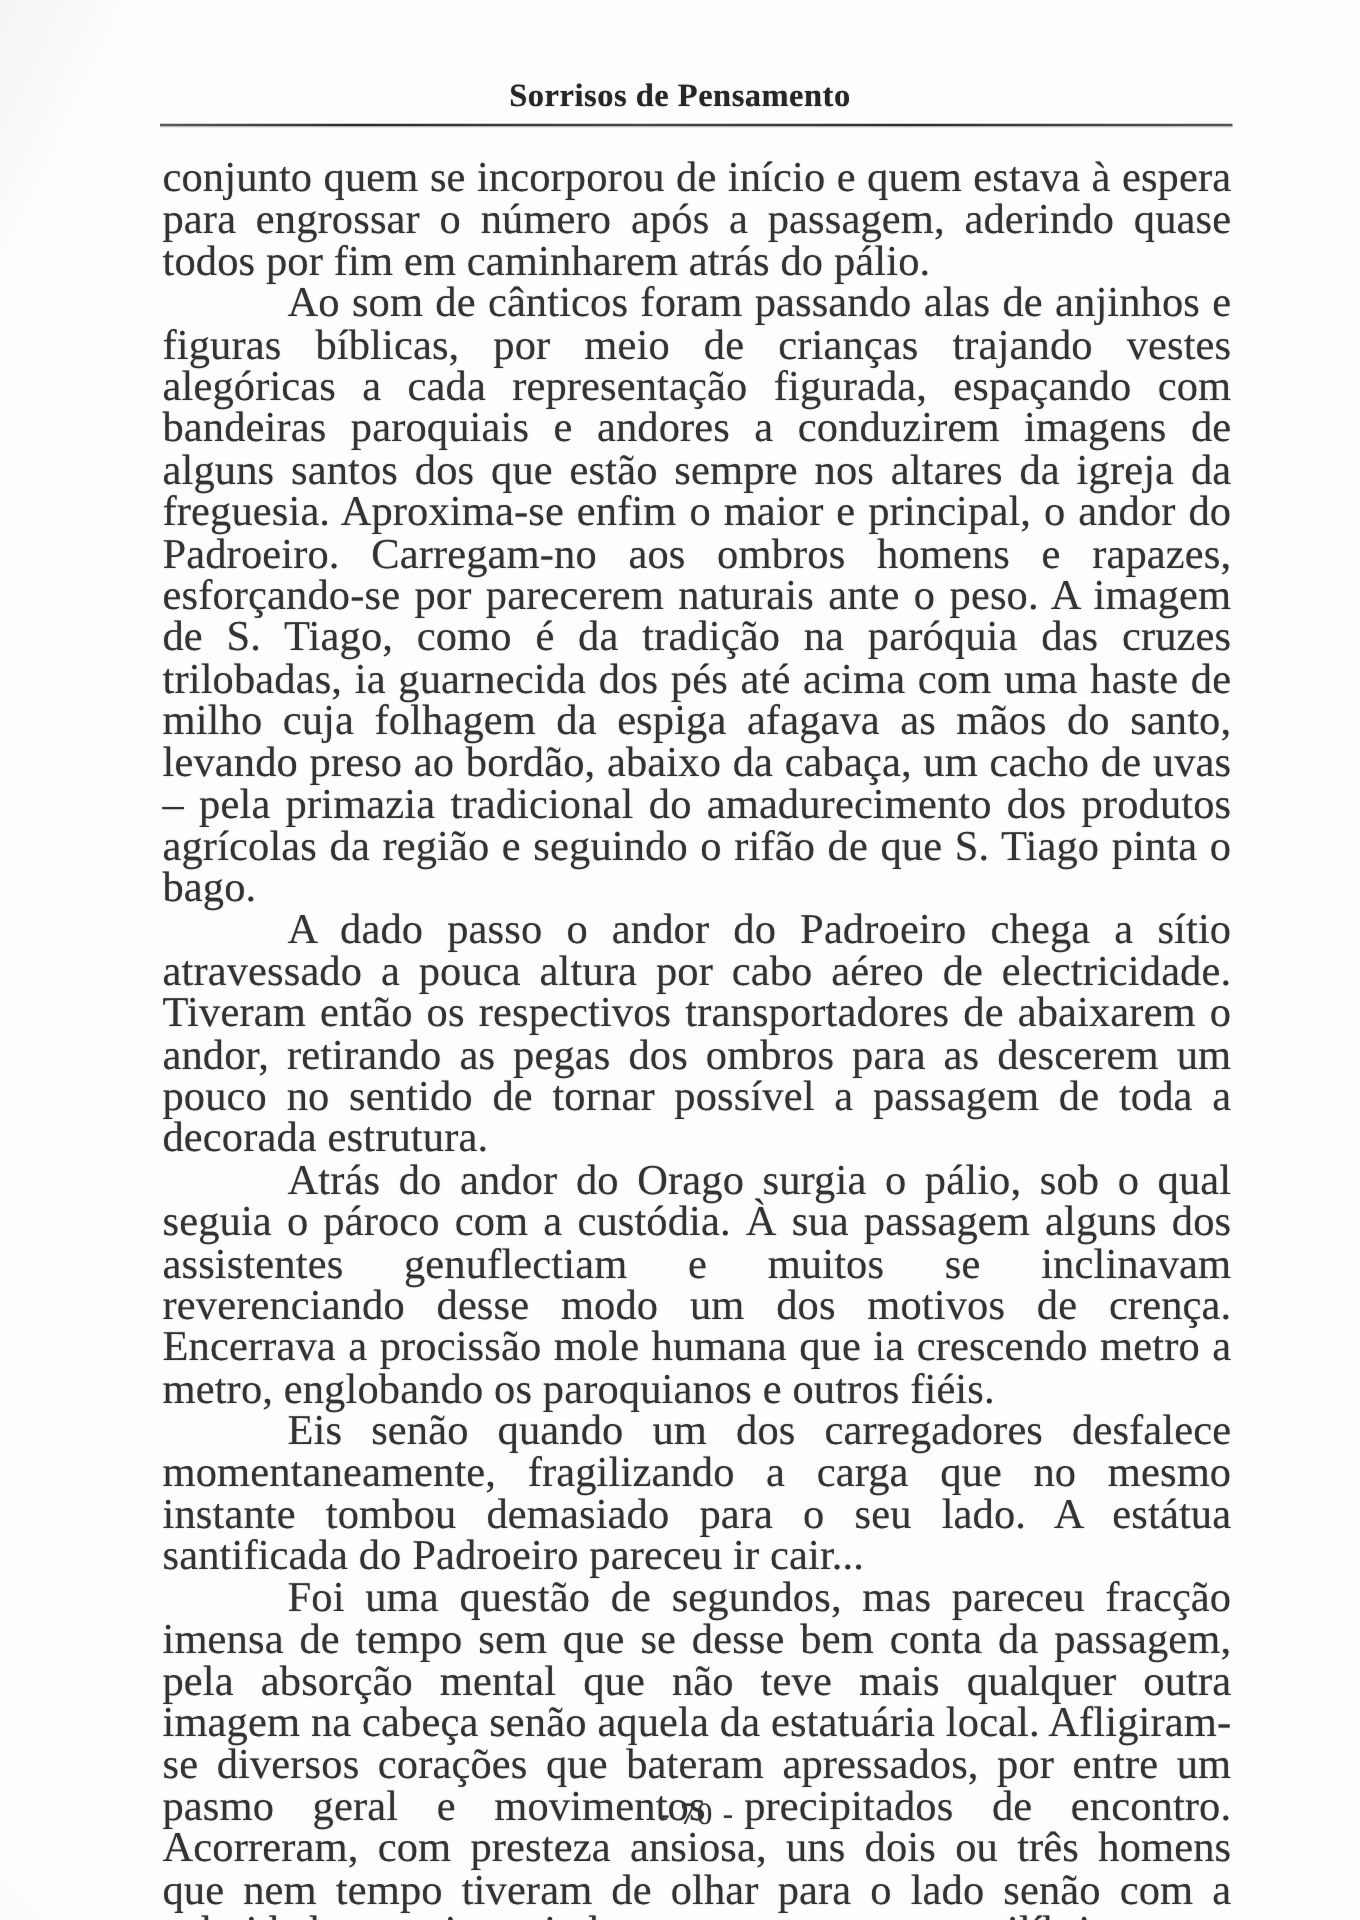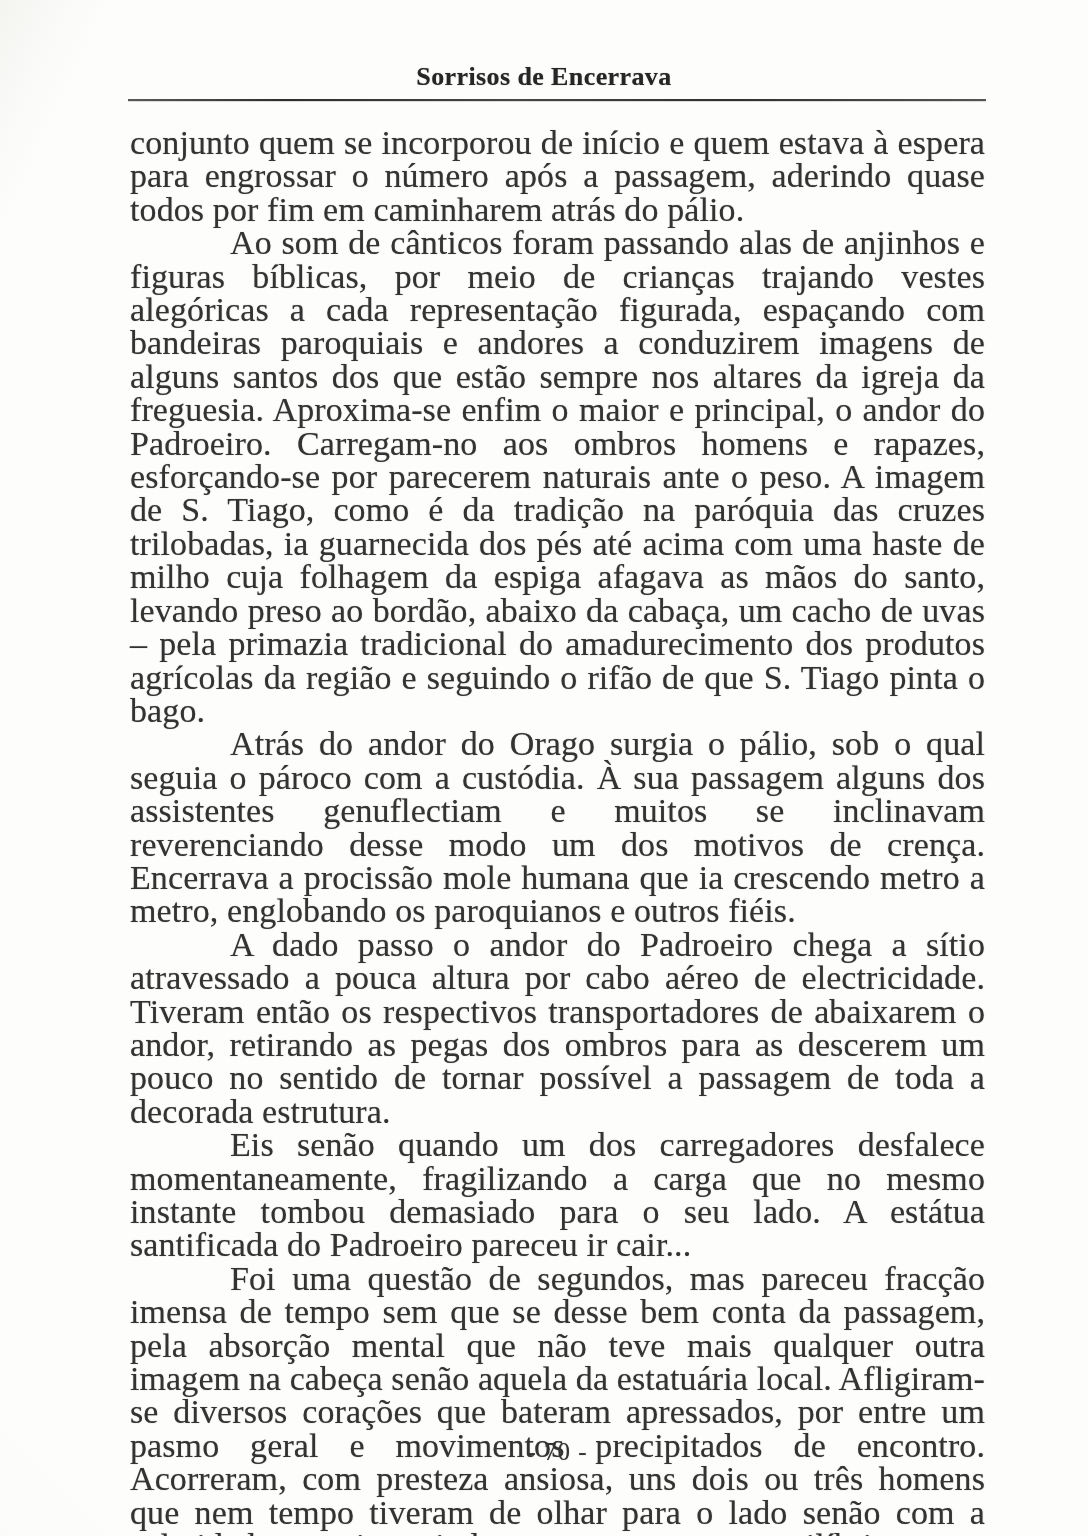--- a/index.html
+++ b/index.html
@@ -69,29 +69,29 @@
     letter-spacing: 1px;
     text-shadow: 0 0 1px rgba(70,70,70,0.5);
   }
 </style>
 </head>
 <body>
 
 <div class="scan-page">
 
   <header>
-    <div class="running-head">Sorrisos de Encerrava</div>
+    <div class="running-head">Sorrisos de Pensamento</div>
     <div class="header-rule"></div>
   </header>
 
   <main class="text-block">
     <p class="para continuation">conjunto quem se incorporou de início e quem estava à espera para engrossar o número após a passagem, aderindo quase todos por fim em caminharem atrás do pálio.</p>
     <p class="para">Ao som de cânticos foram passando alas de anjinhos e figuras bíblicas, por meio de crianças trajando vestes alegóricas a cada representação figurada, espaçando com bandeiras paroquiais e andores a conduzirem imagens de alguns santos dos que estão sempre nos altares da igreja da freguesia. Aproxima-se enfim o maior e principal, o andor do Padroeiro. Carregam-no aos ombros homens e rapazes, esforçando-se por parecerem naturais ante o peso. A imagem de S. Tiago, como é da tradição na paróquia das cruzes trilobadas, ia guarnecida dos pés até acima com uma haste de milho cuja folhagem da espiga afagava as mãos do santo, levando preso ao bordão, abaixo da cabaça, um cacho de uvas – pela primazia tradicional do amadurecimento dos produtos agrícolas da região e seguindo o rifão de que S. Tiago pinta o bago.</p>
+    <p class="para">A dado passo o andor do Padroeiro chega a sítio atravessado a pouca altura por cabo aéreo de electricidade. Tiveram então os respectivos transportadores de abaixarem o andor, retirando as pegas dos ombros para as descerem um pouco no sentido de tornar possível a passagem de toda a decorada estrutura.</p>
     <p class="para">Atrás do andor do Orago surgia o pálio, sob o qual seguia o pároco com a custódia. À sua passagem alguns dos assistentes genuflectiam e muitos se inclinavam reverenciando desse modo um dos motivos de crença. Encerrava a procissão mole humana que ia crescendo metro a metro, englobando os paroquianos e outros fiéis.</p>
-    <p class="para">A dado passo o andor do Padroeiro chega a sítio atravessado a pouca altura por cabo aéreo de electricidade. Tiveram então os respectivos transportadores de abaixarem o andor, retirando as pegas dos ombros para as descerem um pouco no sentido de tornar possível a passagem de toda a decorada estrutura.</p>
     <p class="para">Eis senão quando um dos carregadores desfalece momentaneamente, fragilizando a carga que no mesmo instante tombou demasiado para o seu lado. A estátua santificada do Padroeiro pareceu ir cair...</p>
     <p class="para">Foi uma questão de segundos, mas pareceu fracção imensa de tempo sem que se desse bem conta da passagem, pela absorção mental que não teve mais qualquer outra imagem na cabeça senão aquela da estatuária local. Afligiram-se diversos corações que bateram apressados, por entre um pasmo geral e movimentos precipitados de encontro. Acorreram, com presteza ansiosa, uns dois ou três homens que nem tempo tiveram de olhar para o lado senão com a celeridade precisa ajudarem a repor o equilíbrio, num punhado de pessoas ciosas</p>
   </main>
 
   <footer class="page-footer">
     <span class="page-number">- 70 -</span>
   </footer>
 
 </div>
 

